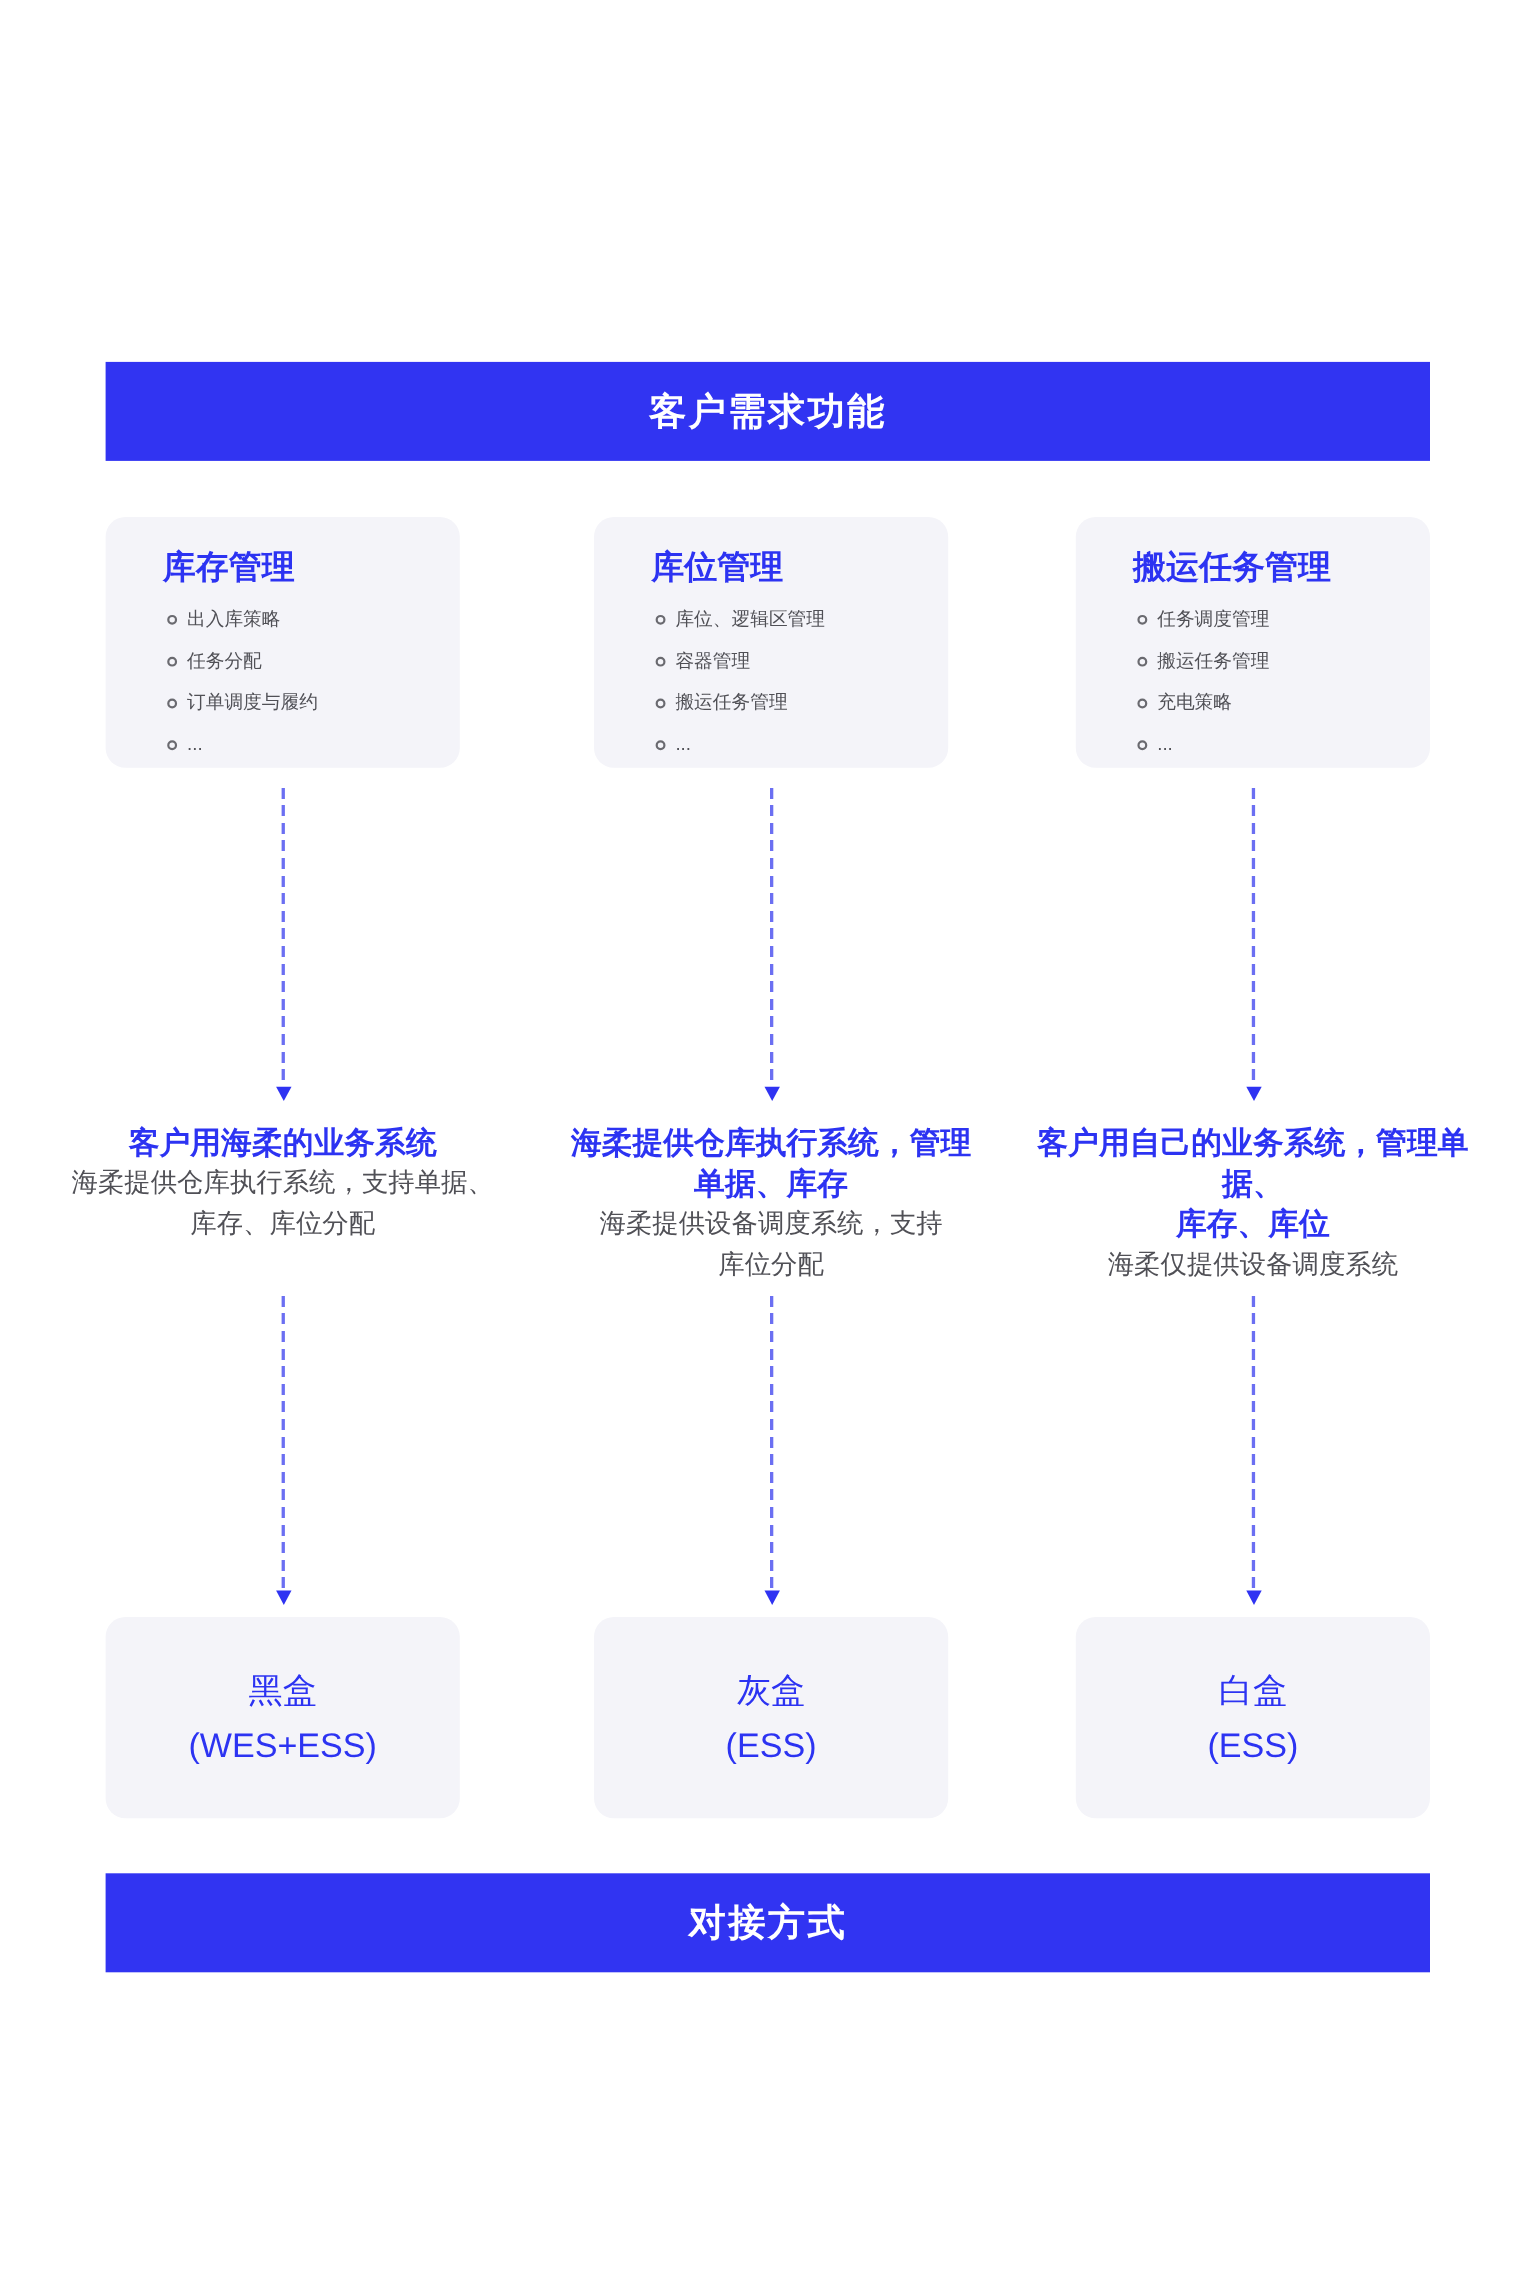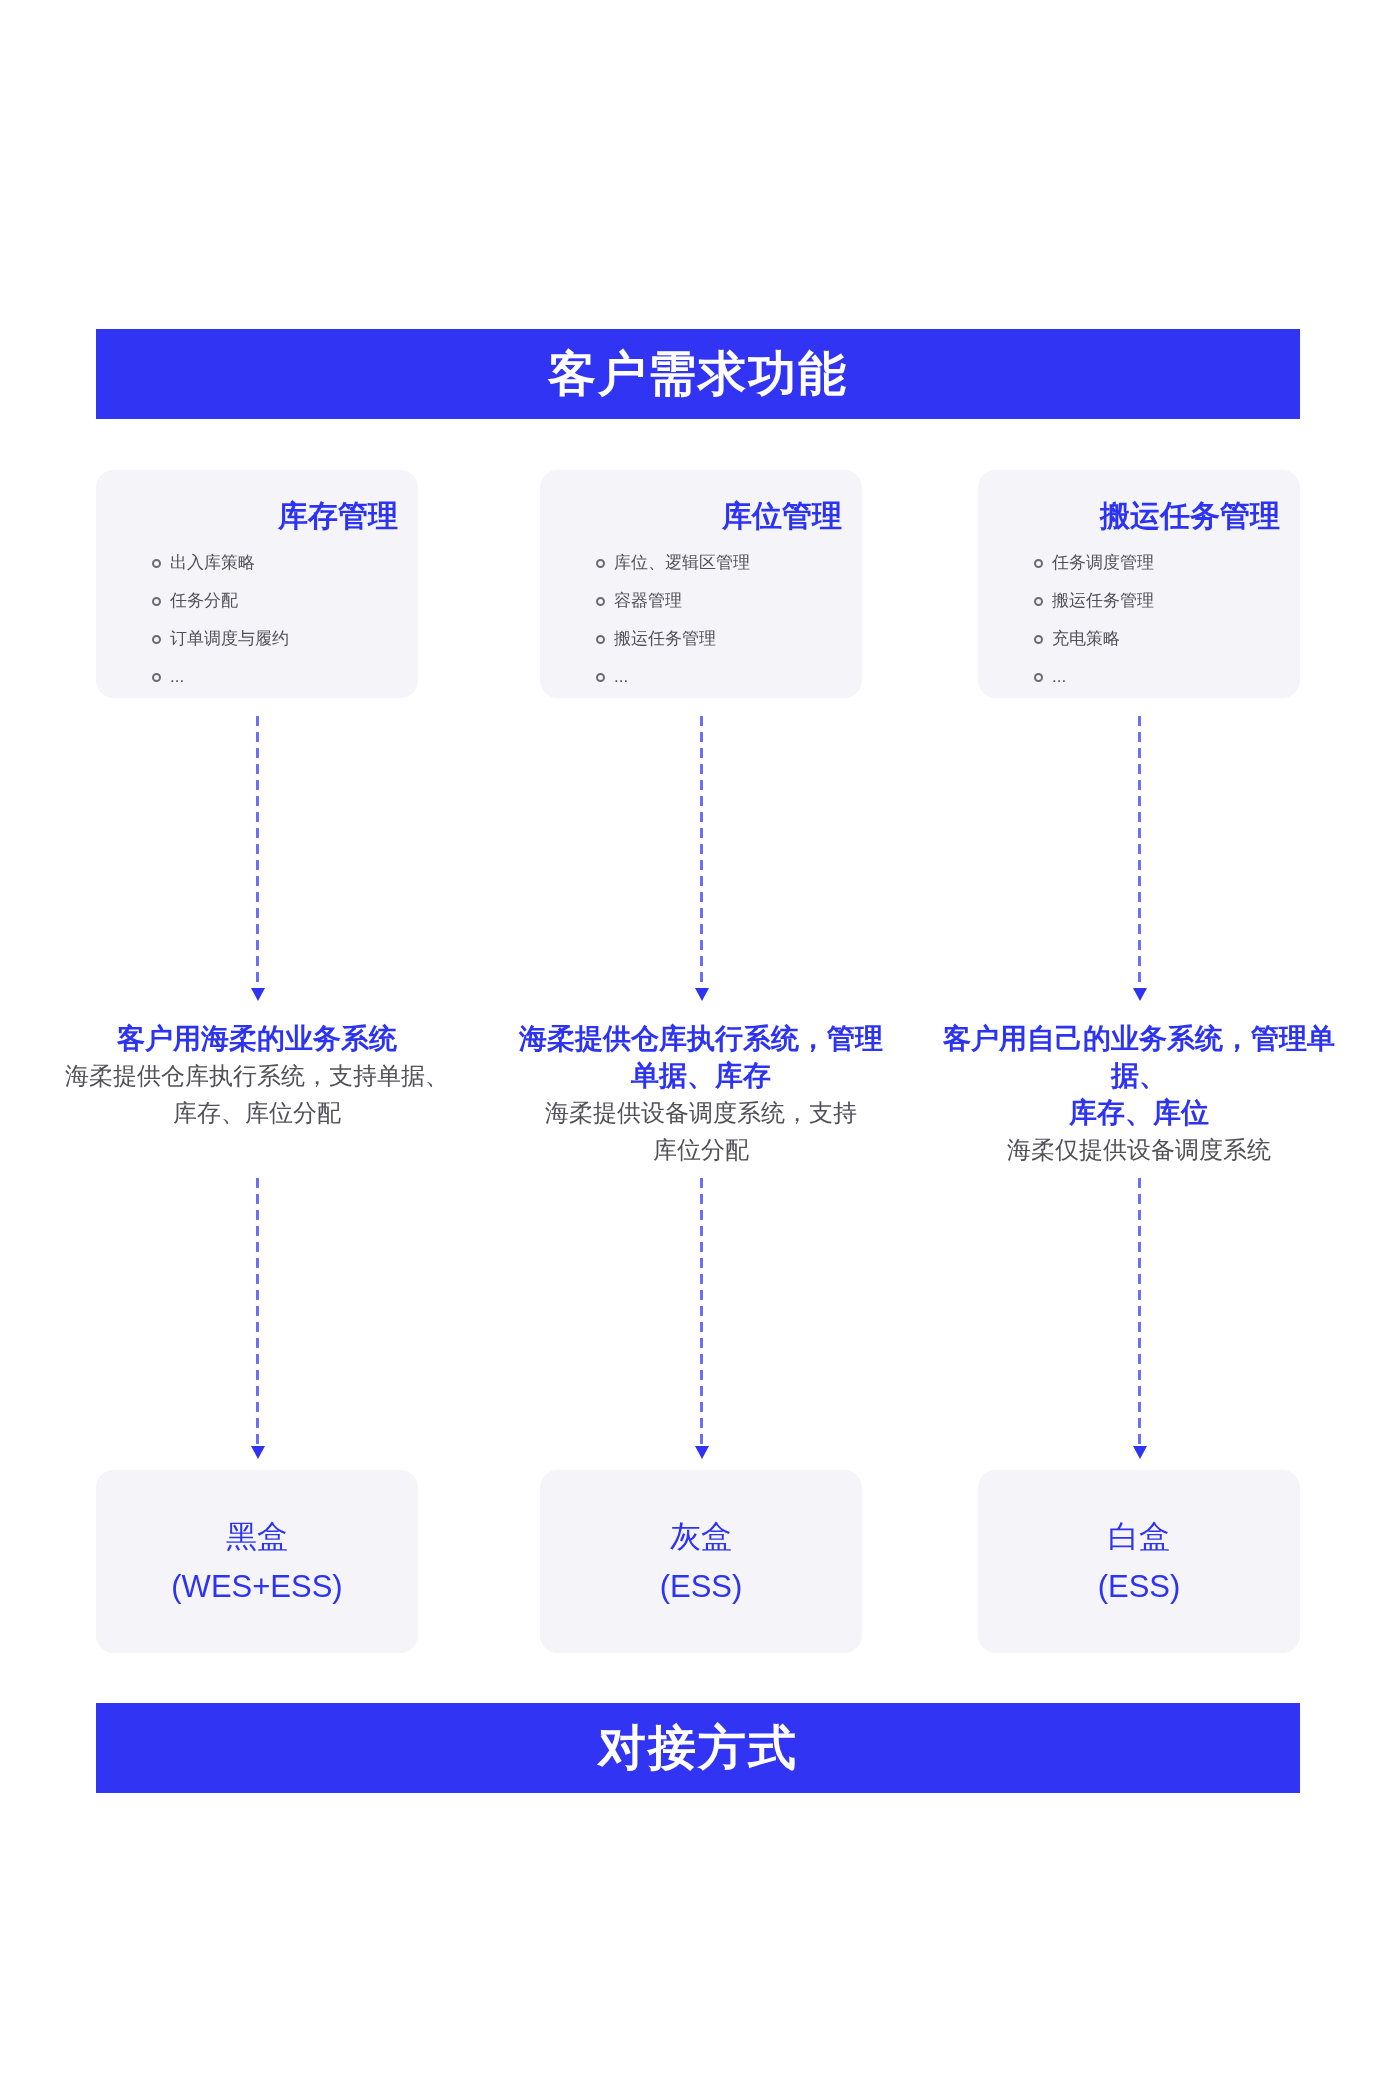--- a/index.html
+++ b/index.html
@@ -13,21 +13,21 @@
   }
 
   
   .banner {
     position: absolute;
     left: 96px;
     width: 1204px;
     height: 90px;
     background: #3134f2;
     color: #ffffff;
-    font-size: 48px;
+    font-size: 34px;
     font-weight: 700;
     letter-spacing: 2px;
     display: flex;
     align-items: center;
     justify-content: center;
   }
   .banner.top { top: 329px; }
   .banner.bottom { top: 1703px; }
 
   
@@ -38,21 +38,20 @@
   
   .feature-card {
     position: absolute;
     top: 470px;
     width: 322px;
     height: 228px;
     background: #f4f4f9;
     border-radius: 18px;
     box-sizing: border-box;
     padding: 26px 20px 0 52px;
-    text-align: right;
   }
   .feature-card .card-title {
     color: #2c33f2;
     font-size: 30px;
     font-weight: 700;
     line-height: 40px;
   }
   .bullet-list { margin-top: 8px; }
   .bullet-item {
     display: flex;

